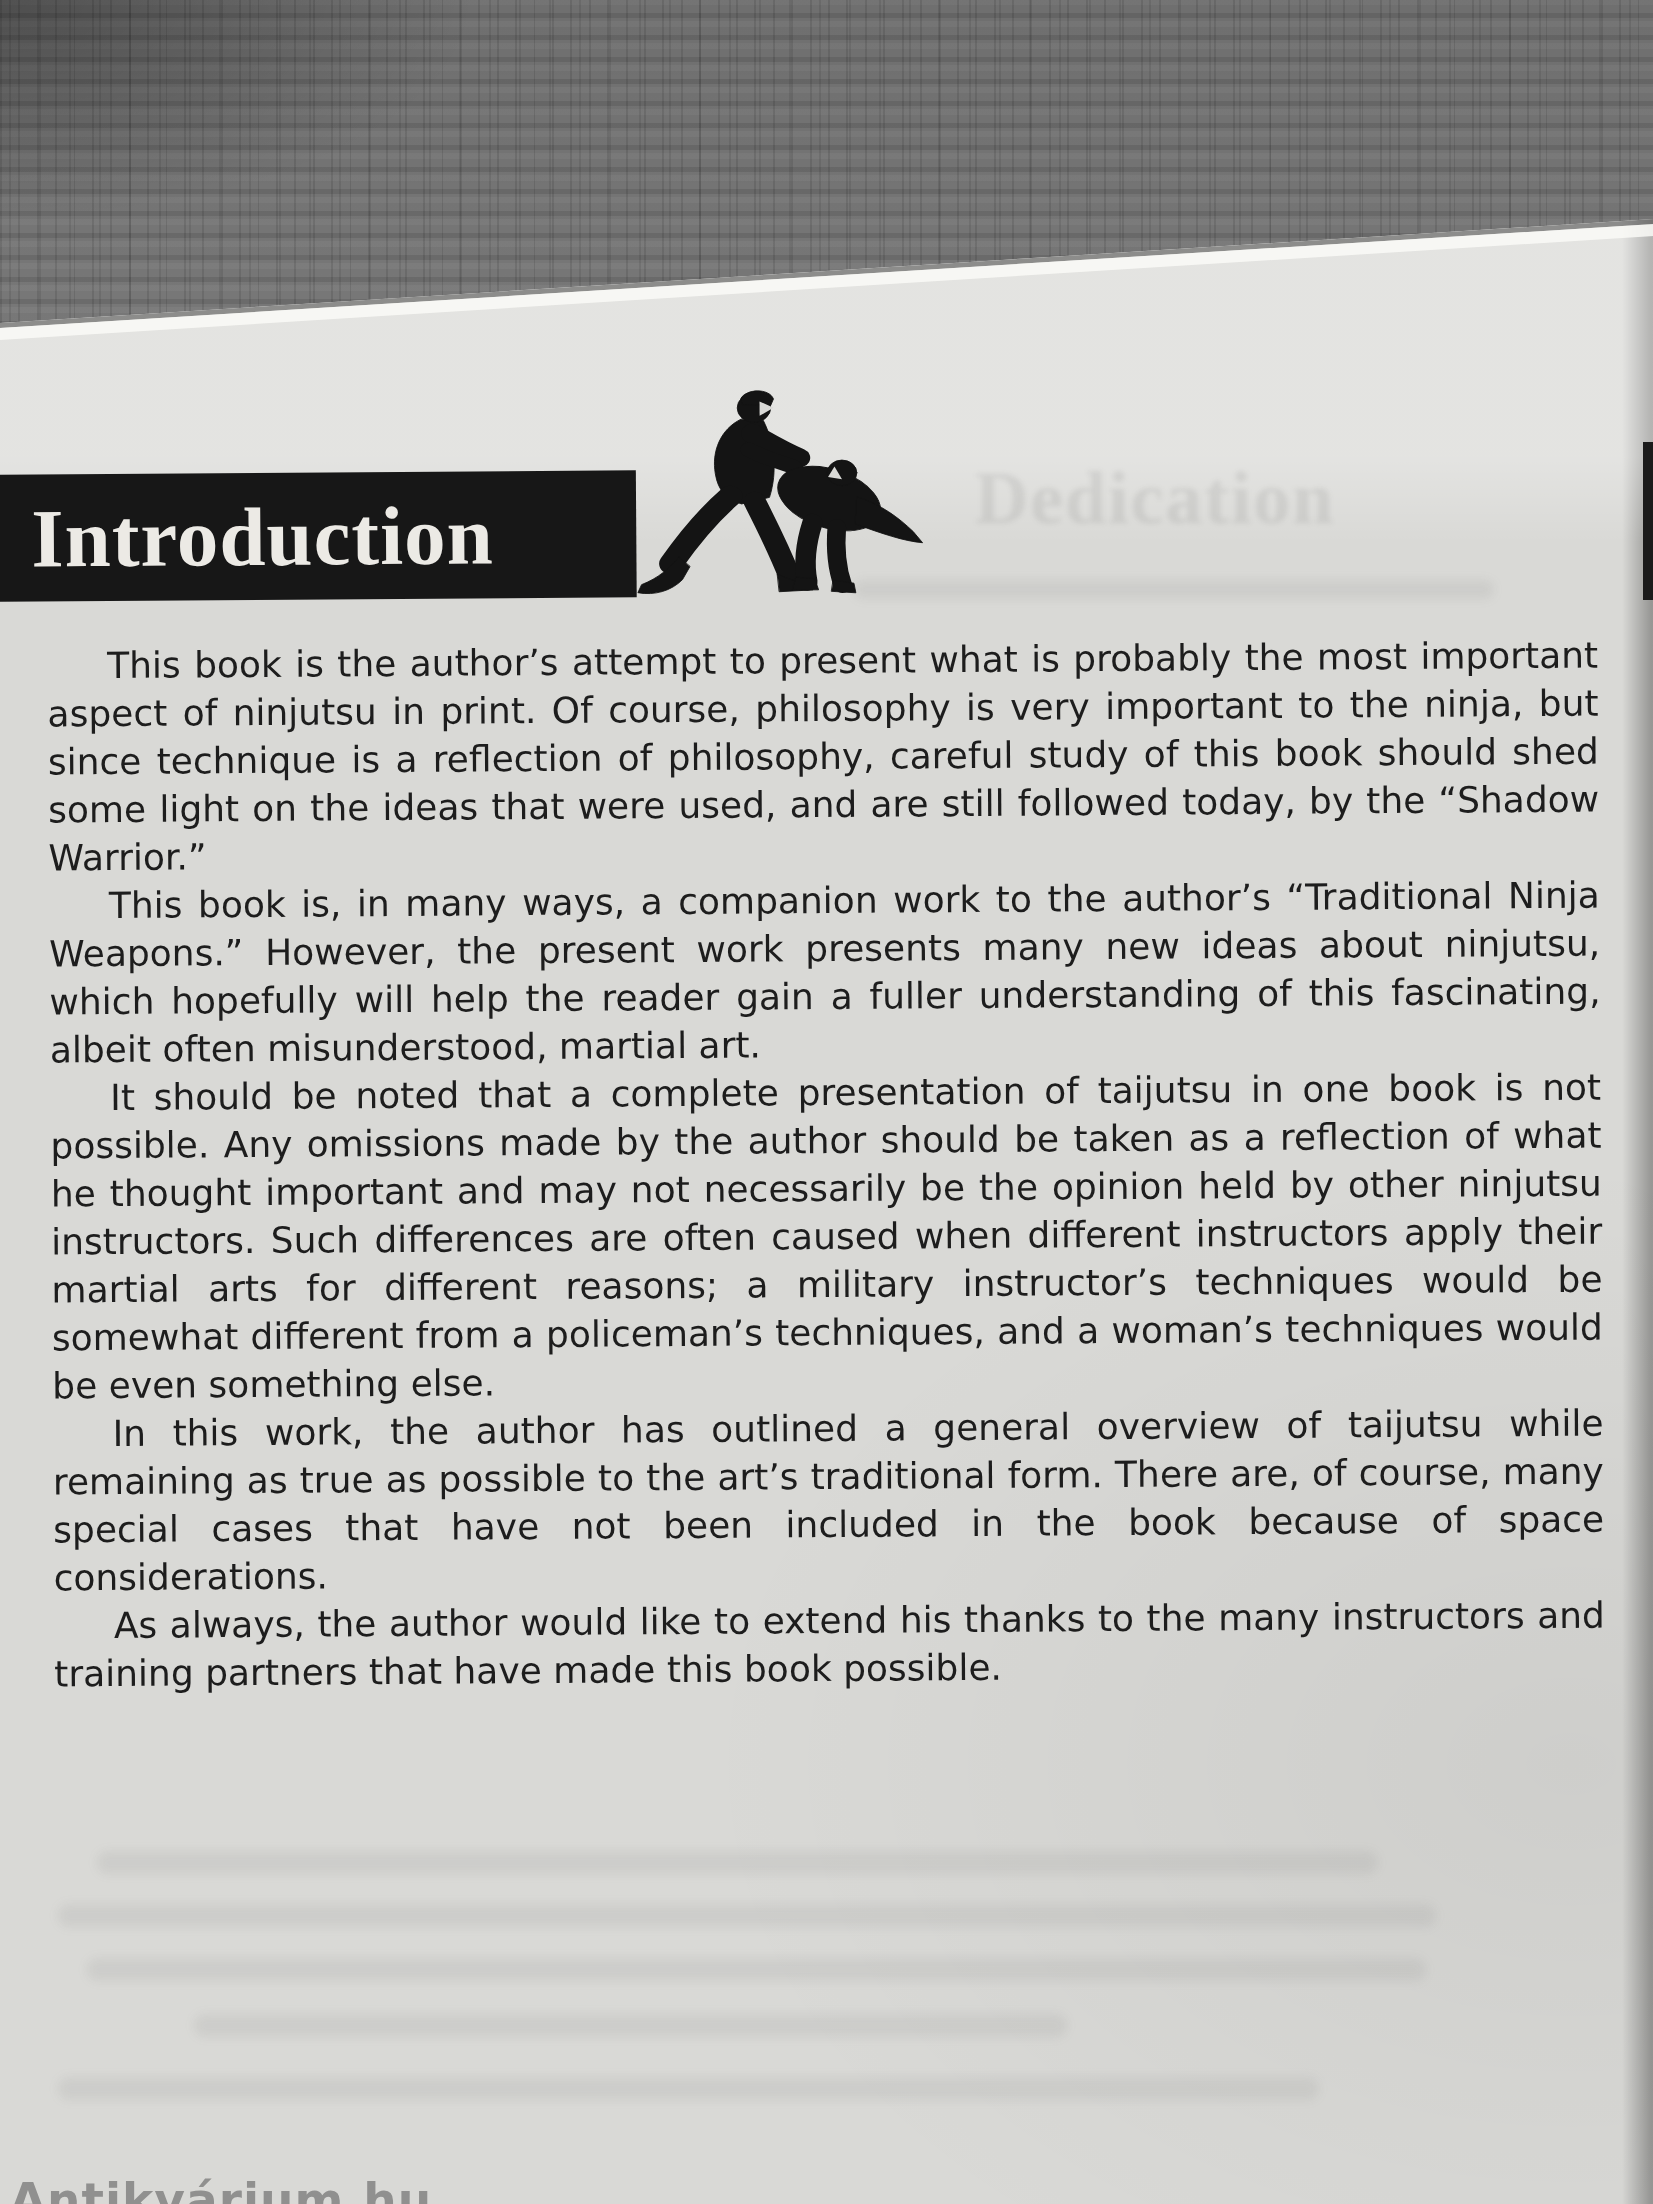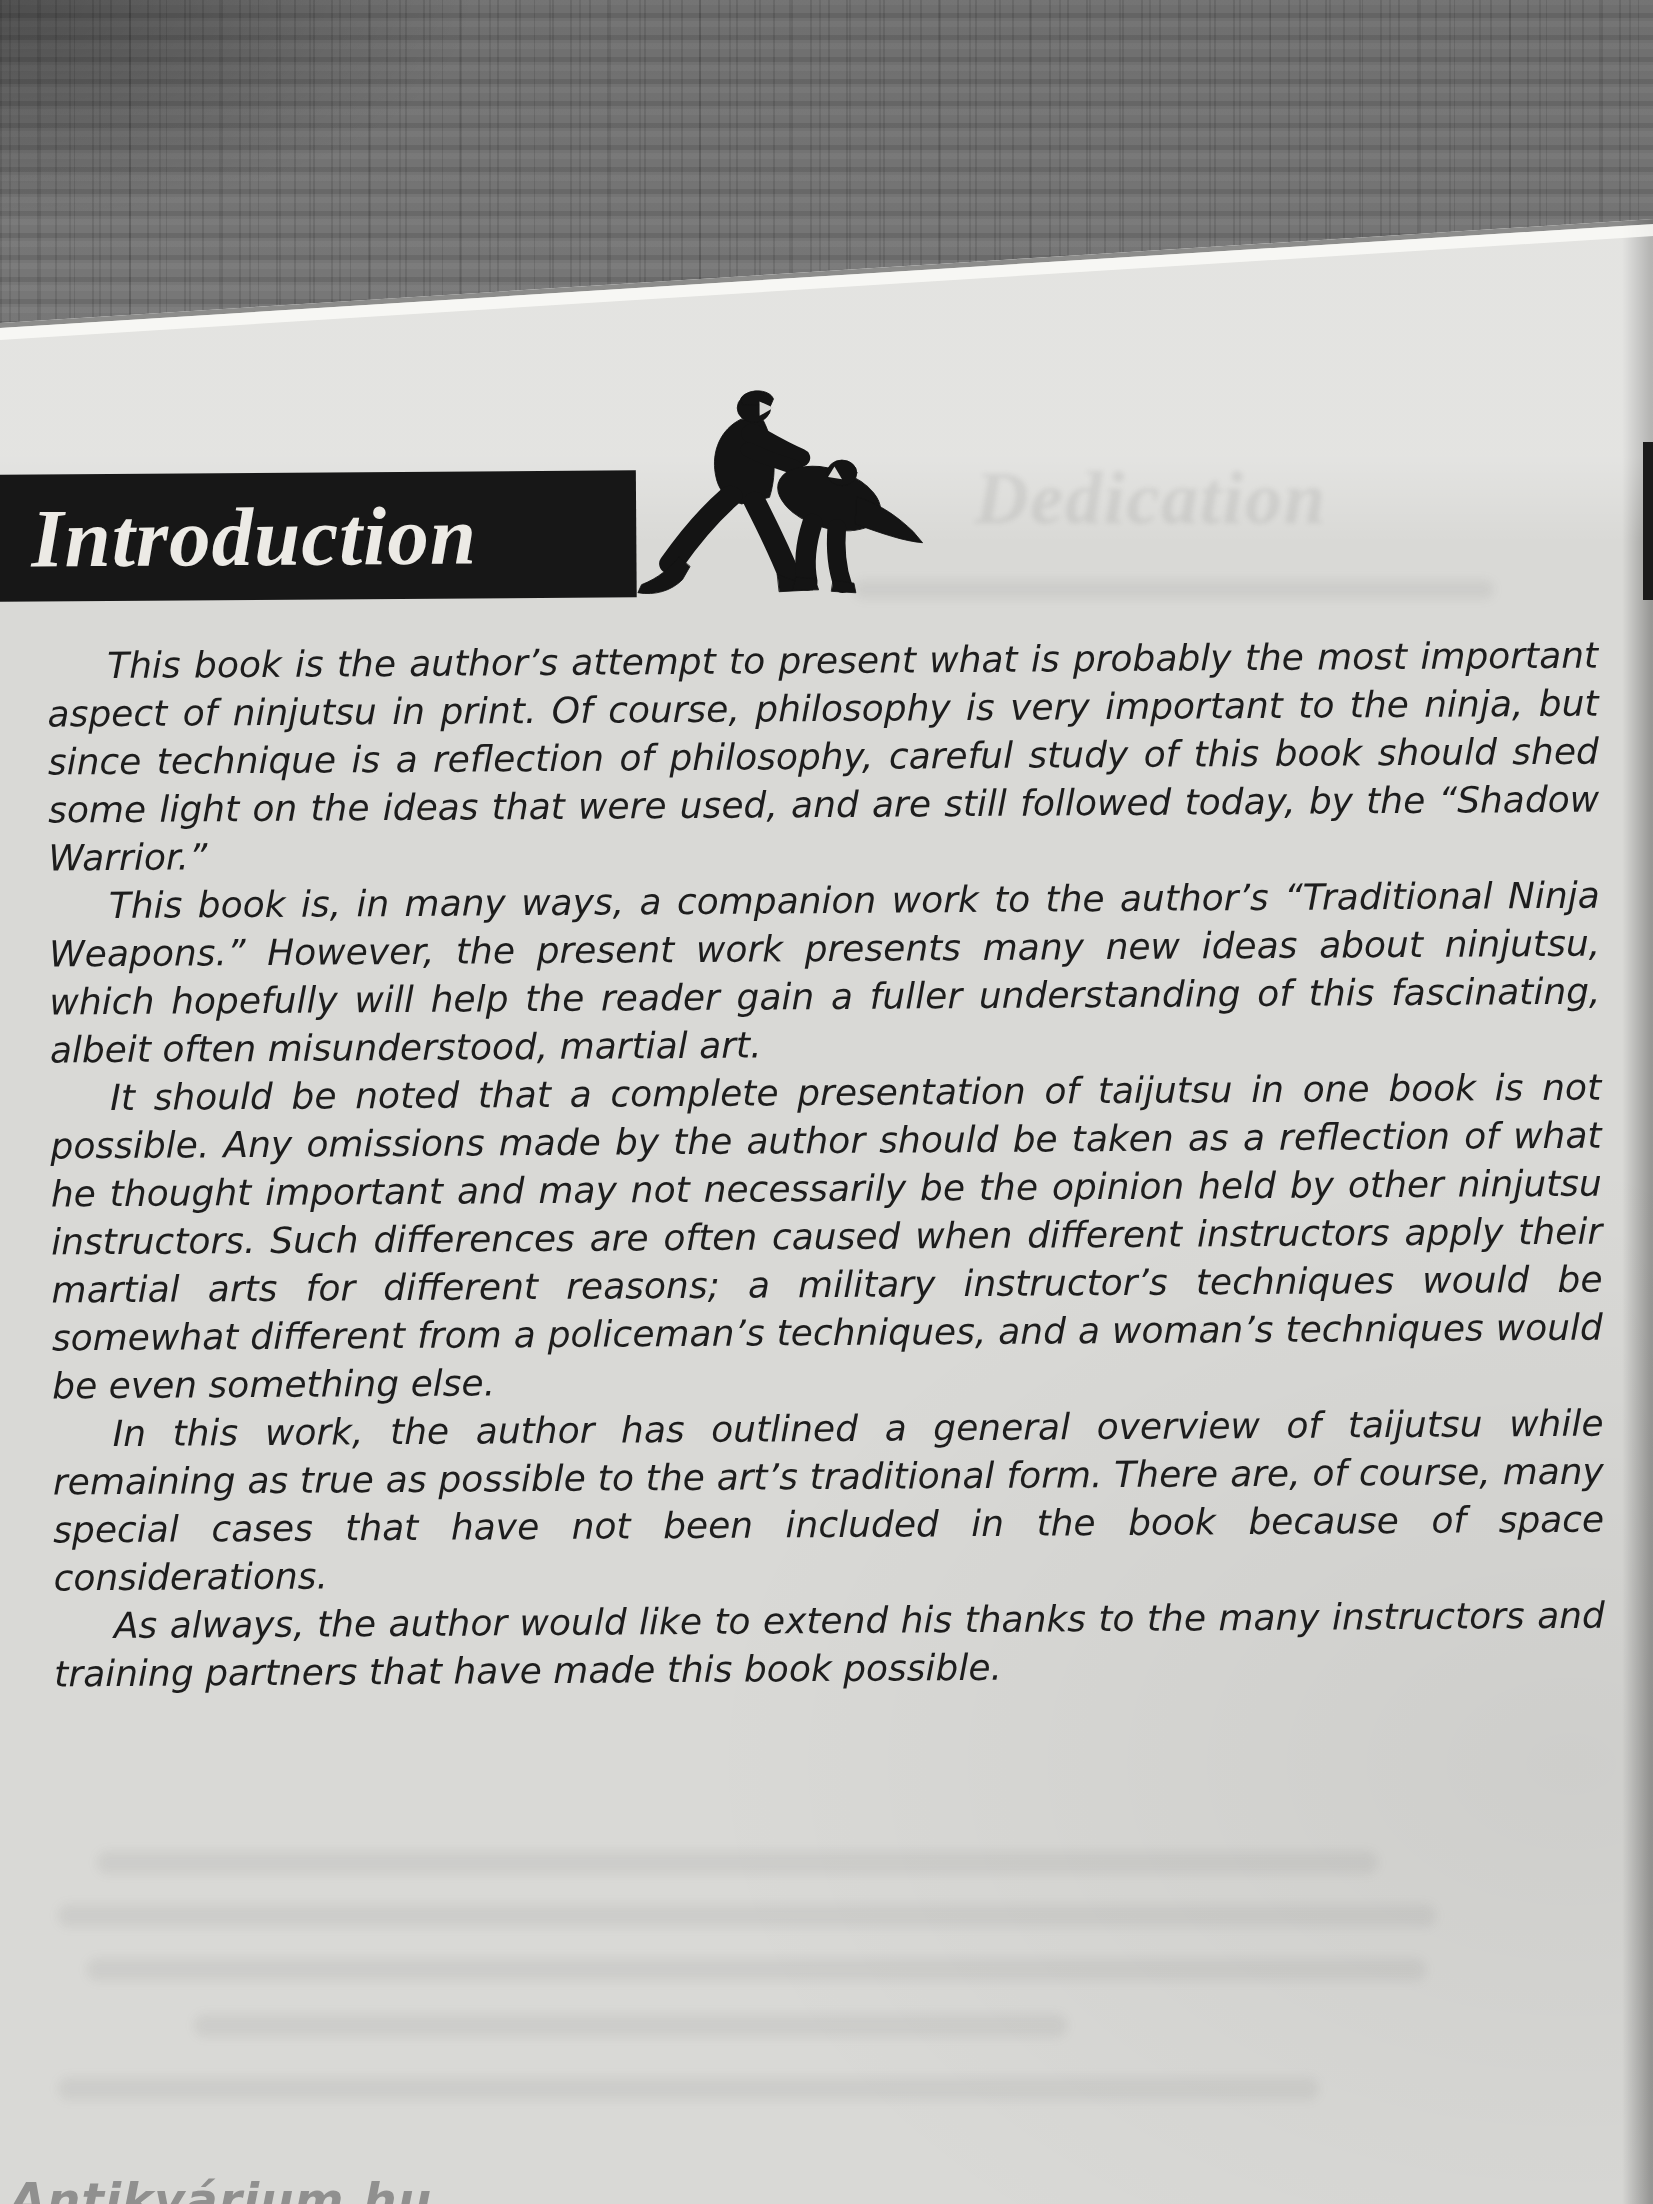--- a/index.html
+++ b/index.html
@@ -20,21 +20,20 @@
   }
   
   .page{
     position:absolute;inset:0;
     clip-path:polygon(0px 323px,1654px 219px,1654px 2205px,0px 2205px);
     background-color:#d9d9d6;
     background-image:
       linear-gradient(to bottom, rgba(255,255,255,0.20) 0 213px, rgba(255,255,255,0.28) 233px 456px, rgba(255,255,255,0) 543px),
       radial-gradient(1261px 873px at 95% 80%, rgba(0,0,0,0.05), rgba(0,0,0,0) 70%),
       linear-gradient(to right, rgba(0,0,0,0) 1622px, rgba(0,0,0,0.30) 1651px);
-    font-style: italic;
   }
   .edge-dark{
     position:absolute;inset:0;
     clip-path:polygon(0px 323px,1654px 219px,1654px 224px,0px 328px);
     background:rgba(70,70,70,0.55);
   }
   .edge-bright{
     position:absolute;inset:0;
     clip-path:polygon(0px 328px,1654px 224px,1654px 236px,0px 340px);
     background:rgba(250,250,247,0.85);

